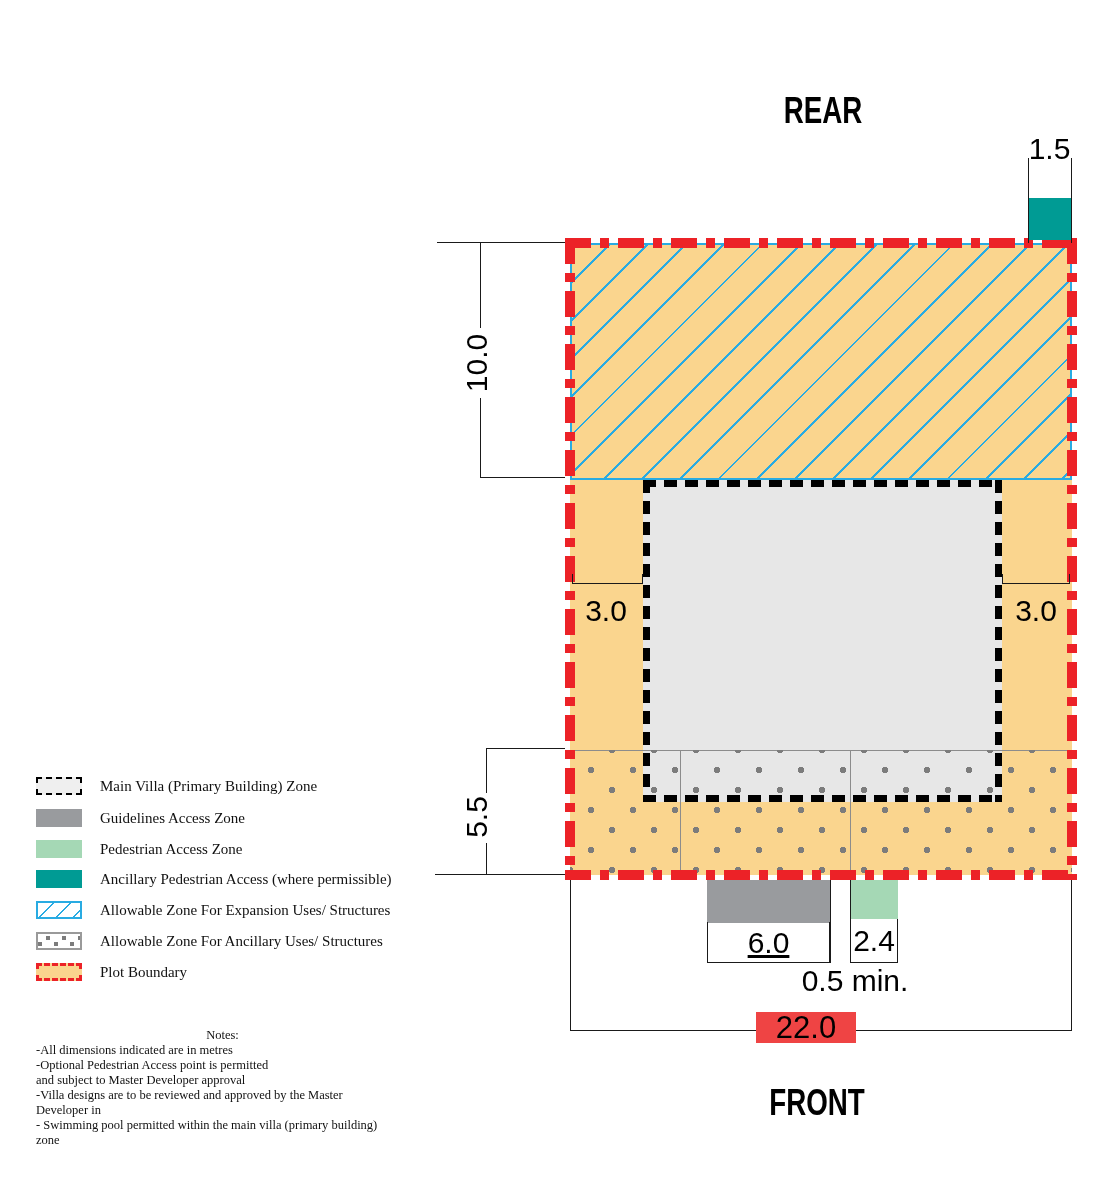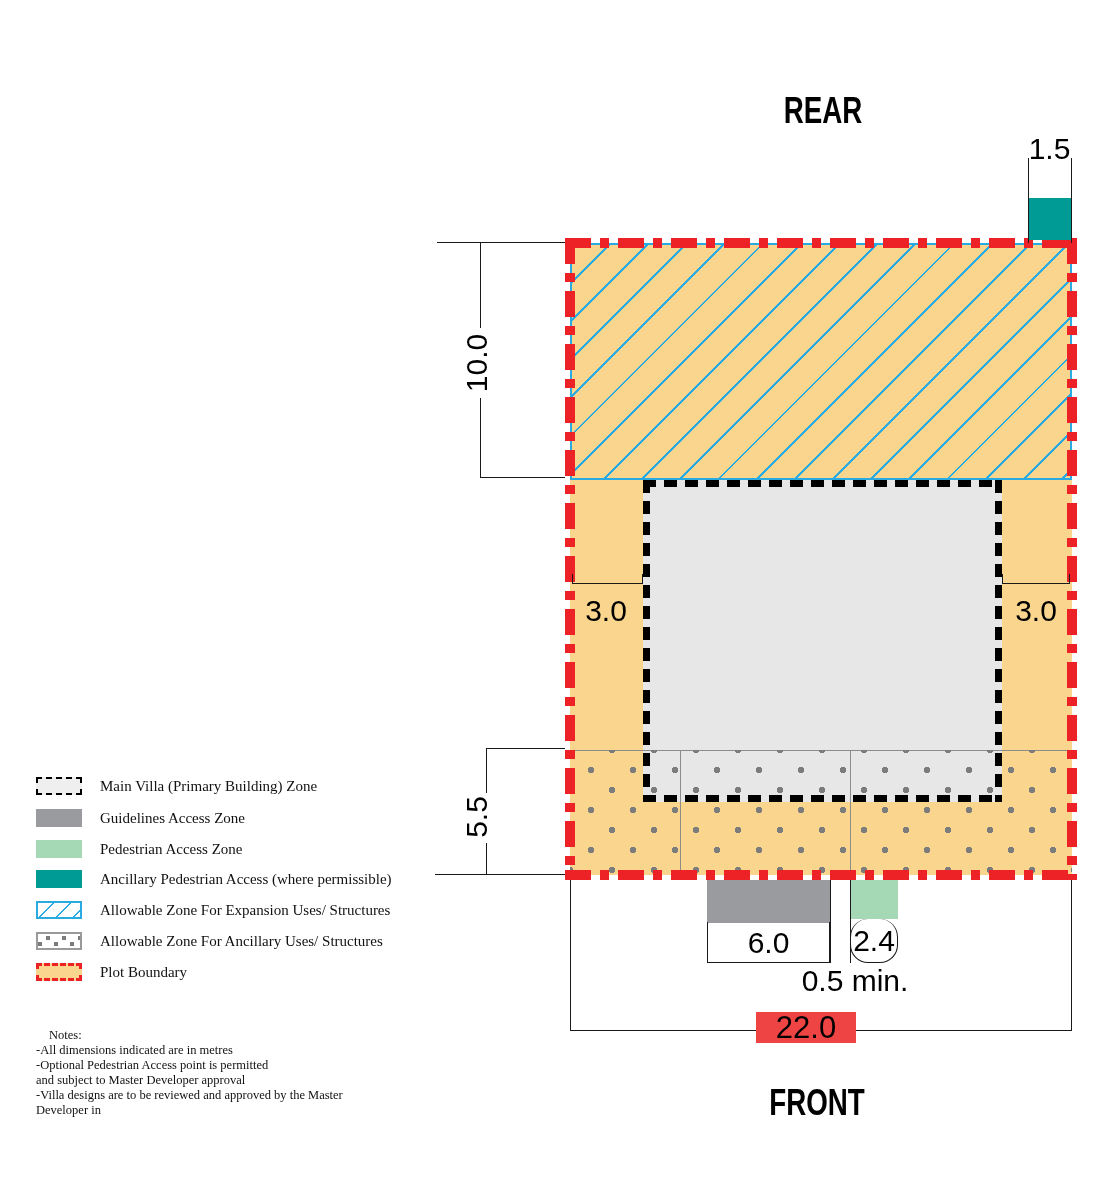--- a/index.html
+++ b/index.html
@@ -77,24 +77,24 @@
   .d3l-tick1{left:572px;top:574px;width:1px;height:10px;}
   .d3l-tick2{left:642px;top:574px;width:1px;height:10px;}
   .d3l-t{left:571px;top:596px;width:70px;}
   .d3r-line{left:1002px;top:583px;width:68px;height:1px;}
   .d3r-tick1{left:1002px;top:574px;width:1px;height:10px;}
   .d3r-tick2{left:1069px;top:574px;width:1px;height:10px;}
   .d3r-t{left:1001px;top:596px;width:70px;}
 
   .box6{left:707px;top:922px;width:123px;height:41px;box-sizing:border-box;
         border-left:1px solid var(--line-dark);border-right:1px solid var(--line-dark);border-bottom:1px solid var(--line-dark);
-        font-size:30px;text-align:center;line-height:41px;}
+        font-size:30px;text-align:center;line-height:41px;text-decoration:underline;}
   .box24{left:850px;top:919px;width:48px;height:44px;box-sizing:border-box;
         border-left:1px solid var(--line-dark);border-right:1px solid var(--line-dark);border-bottom:1px solid var(--line-dark);
-        font-size:30px;text-align:center;line-height:44px;border-radius:18px;}
+        font-size:30px;text-align:center;line-height:44px;}
   .conn830{left:830px;top:880px;width:1px;height:83px;}
   .conn850{left:850px;top:880px;width:1px;height:83px;}
   .d05-t{left:780px;top:966px;width:150px;}
 
   .d22-vl{left:570px;top:880px;width:1px;height:150px;}
   .d22-vr{left:1071px;top:880px;width:1px;height:150px;}
   .d22-h{left:570px;top:1030px;width:502px;height:1px;}
   .d22-t{left:756px;top:1012px;width:88px;background:#ef4444;font-size:31px;padding:0 6px;}
 
   
@@ -117,21 +117,21 @@
   .sw-ancillary{background:#fff;border:2px solid #9a9a9a;
     background-image:
       radial-gradient(circle,var(--dot-gray) 2.2px,transparent 2.4px),
       radial-gradient(circle,var(--dot-gray) 2.2px,transparent 2.4px);
     background-size:16px 12px,16px 12px;background-position:2px -2px,10px 4px;}
   .sw-plot{background:var(--plot-fill);border:3px dashed var(--boundary-red);}
 
   
   .notes{left:36px;top:1028px;width:360px;font-family:"Liberation Serif",serif;
          font-size:12.5px;line-height:15px;color:#111;}
-  .notes-title{padding-left:13px;}
+  .notes-title{padding-left:13px;text-align:center;}
 </style>
 </head>
 <body>
 
 <div class="canvas">
 
   <div class="abs plot-fill"></div>
   <div class="abs expansion-zone"></div>
   <div class="abs villa-fill"></div>
 
@@ -223,15 +223,16 @@
     <span class="swatch sw-plot"></span>
     <span class="legend-label">Plot Boundary</span>
   </div>
 
   <div class="abs notes">
     <div class="notes-title">Notes:</div>
     <div>-All dimensions indicated are in metres</div>
     <div>-Optional Pedestrian Access point is permitted</div>
     <div>and subject to Master Developer approval</div>
     <div>-Villa designs are to be reviewed and approved by the Master Developer in</div>
+    <div>- Swimming pool permitted within the main villa (primary building) zone</div>
   </div>
 
 </div>
 
 </body></html>

